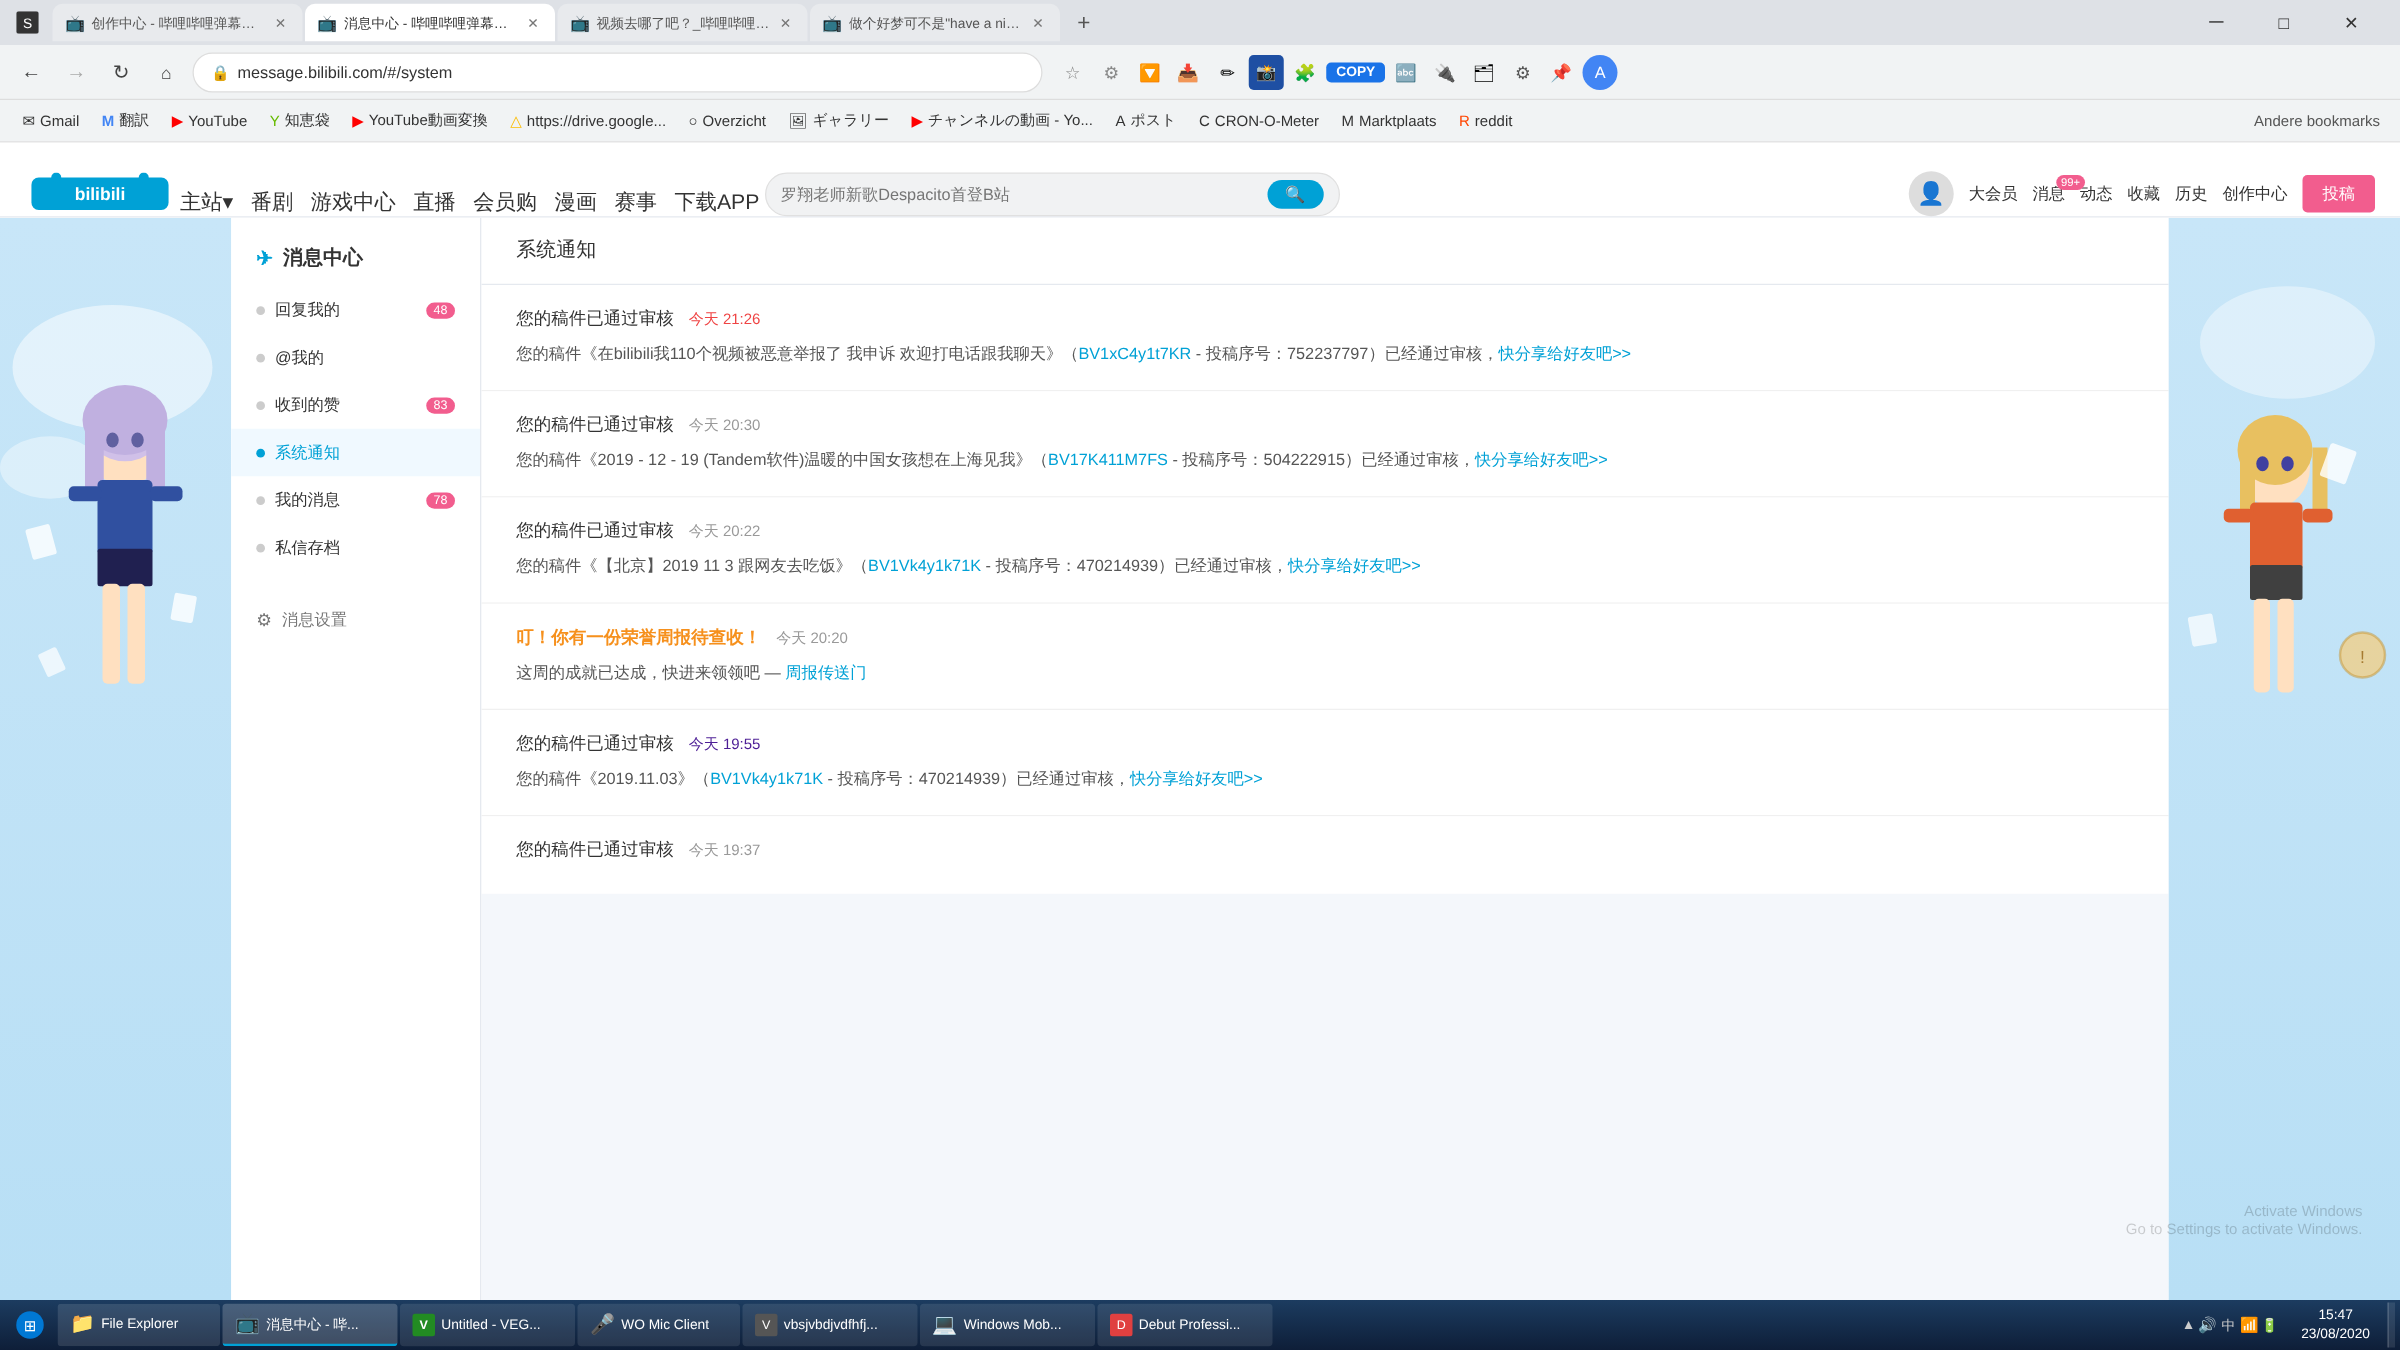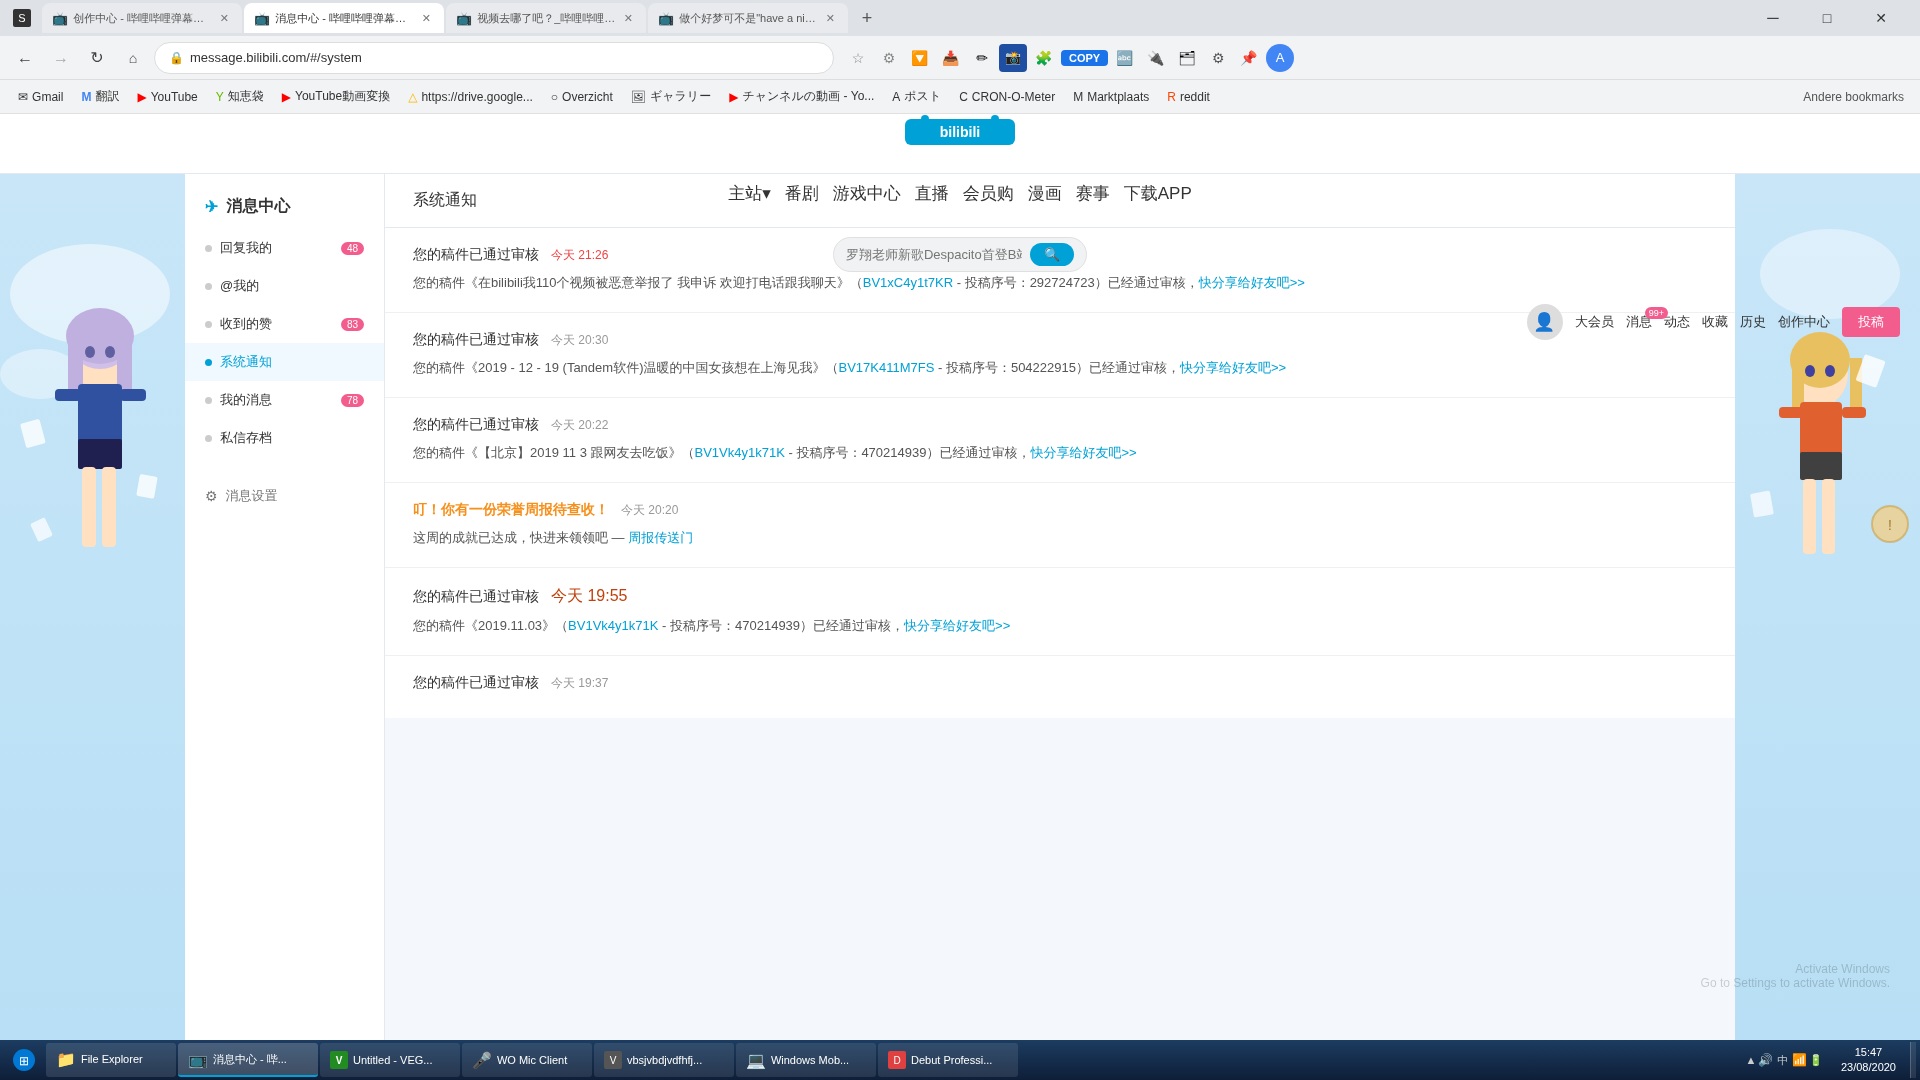--- a/index.html
+++ b/index.html
@@ -125,21 +125,21 @@
     <div style="display:flex;align-items:center;gap:4px;padding:3px 8px;border-radius:4px;cursor:pointer;white-space:nowrap;font-size:12px;color:#333;">
       <span style="font-size:12px;color:#ff4500;">R</span>
       <span>reddit</span>
     </div>
     <div style="margin-left:auto;font-size:12px;color:#555;cursor:pointer;padding:4px 6px;border-radius:4px;white-space:nowrap;">Andere bookmarks</div>
   </div>
 </div>
 
 <div style="height:calc(1080px - 154px);display:flex;flex-direction:column;position:relative;overflow:hidden;">
 
-  <div style="display:flex;align-items:center;height:60px;background:#fff;padding:0 20px;border-bottom:1px solid #e5e9ef;gap:32px;z-index:10;flex-shrink:0;flex-direction:column;">
+  <div style="display:flex;align-items:flex-end;height:60px;background:#fff;padding:0 20px;border-bottom:1px solid #e5e9ef;gap:4px;z-index:10;flex-shrink:0;">
     <div style="display:flex;align-items:center;gap:4px;cursor:pointer;">
       <div style="width:120px;height:36px;display:flex;align-items:center;justify-content:center;">
         <svg width="110" height="34" viewBox="0 0 110 34">
           <rect x="0" y="4" width="110" height="26" rx="6" fill="#00a1d6"></rect>
           <text x="55" y="22" font-size="14" fill="white" text-anchor="middle" font-weight="bold">bilibili</text>
           <circle cx="20" cy="4" r="4" fill="#00a1d6"></circle>
           <circle cx="90" cy="4" r="4" fill="#00a1d6"></circle>
         </svg>
       </div>
     </div>
@@ -274,21 +274,21 @@
       </div>
 
       <div style="padding:0;">
 
         <div style="background:#fff;border-bottom:1px solid #f0f0f0;padding:18px 28px;">
           <div style="display:flex;align-items:center;gap:12px;margin-bottom:8px;">
             <span style="font-size:14px;color:#333;font-weight:500;">您的稿件已通过审核</span>
             <span style="font-size:12px;color:#ef4444;">今天 21:26</span>
           </div>
           <div style="font-size:13px;color:#555;line-height:1.7;">
-            <span>您的稿件《在bilibili我110个视频被恶意举报了 我申诉 欢迎打电话跟我聊天》（</span><a href="#" style="color:#00a1d6;text-decoration:none;">BV1xC4y1t7KR</a><span> - 投稿序号：292724723）已经通过审核，</span><a href="#" style="color:#00a1d6;text-decoration:none;">快分享给好友吧&gt;&gt;</a>
+            <span>您的稿件《在bilibili我110个视频被恶意举报了 我申诉 欢迎打电话跟我聊天》（</span><a href="#" style="color:#00a1d6;text-decoration:none;">BV1xC4y1t7KR</a><span> - 投稿序号：752237797）已经通过审核，</span><a href="#" style="color:#00a1d6;text-decoration:none;">快分享给好友吧&gt;&gt;</a>
           </div>
         </div>
 
         <div style="background:#fff;border-bottom:1px solid #f0f0f0;padding:18px 28px;">
           <div style="display:flex;align-items:center;gap:12px;margin-bottom:8px;">
             <span style="font-size:14px;color:#333;font-weight:500;">您的稿件已通过审核</span>
             <span style="font-size:12px;color:#999;">今天 20:30</span>
           </div>
           <div style="font-size:13px;color:#555;line-height:1.7;">
             <span>您的稿件《2019 - 12 - 19 (Tandem软件)温暖的中国女孩想在上海见我》（</span><a href="#" style="color:#00a1d6;text-decoration:none;">BV17K411M7FS</a><span> - 投稿序号：504222915）已经通过审核，</span><a href="#" style="color:#00a1d6;text-decoration:none;">快分享给好友吧&gt;&gt;</a>
@@ -311,21 +311,21 @@
             <span style="font-size:12px;color:#999;">今天 20:20</span>
           </div>
           <div style="font-size:13px;color:#555;line-height:1.7;">
             <span>这周的成就已达成，快进来领领吧 — </span><a href="#" style="color:#00a1d6;text-decoration:none;">周报传送门</a>
           </div>
         </div>
 
         <div style="background:#fff;border-bottom:1px solid #f0f0f0;padding:18px 28px;">
           <div style="display:flex;align-items:center;gap:12px;margin-bottom:8px;">
             <span style="font-size:14px;color:#333;font-weight:500;">您的稿件已通过审核</span>
-            <span style="font-size:16px;color:#c2410c;">今天 19:55</span>
+            <span style="font-size:12px;color:#4c1d95;">今天 19:55</span>
           </div>
           <div style="font-size:13px;color:#555;line-height:1.7;">
             <span>您的稿件《2019.11.03》（</span><a href="#" style="color:#00a1d6;text-decoration:none;">BV1Vk4y1k71K</a><span> - 投稿序号：470214939）已经通过审核，</span><a href="#" style="color:#00a1d6;text-decoration:none;">快分享给好友吧&gt;&gt;</a>
           </div>
         </div>
 
         <div style="background:#fff;padding:18px 28px;">
           <div style="display:flex;align-items:center;gap:12px;margin-bottom:8px;">
             <span style="font-size:14px;color:#333;font-weight:500;">您的稿件已通过审核</span>
             <span style="font-size:12px;color:#999;">今天 19:37</span>

